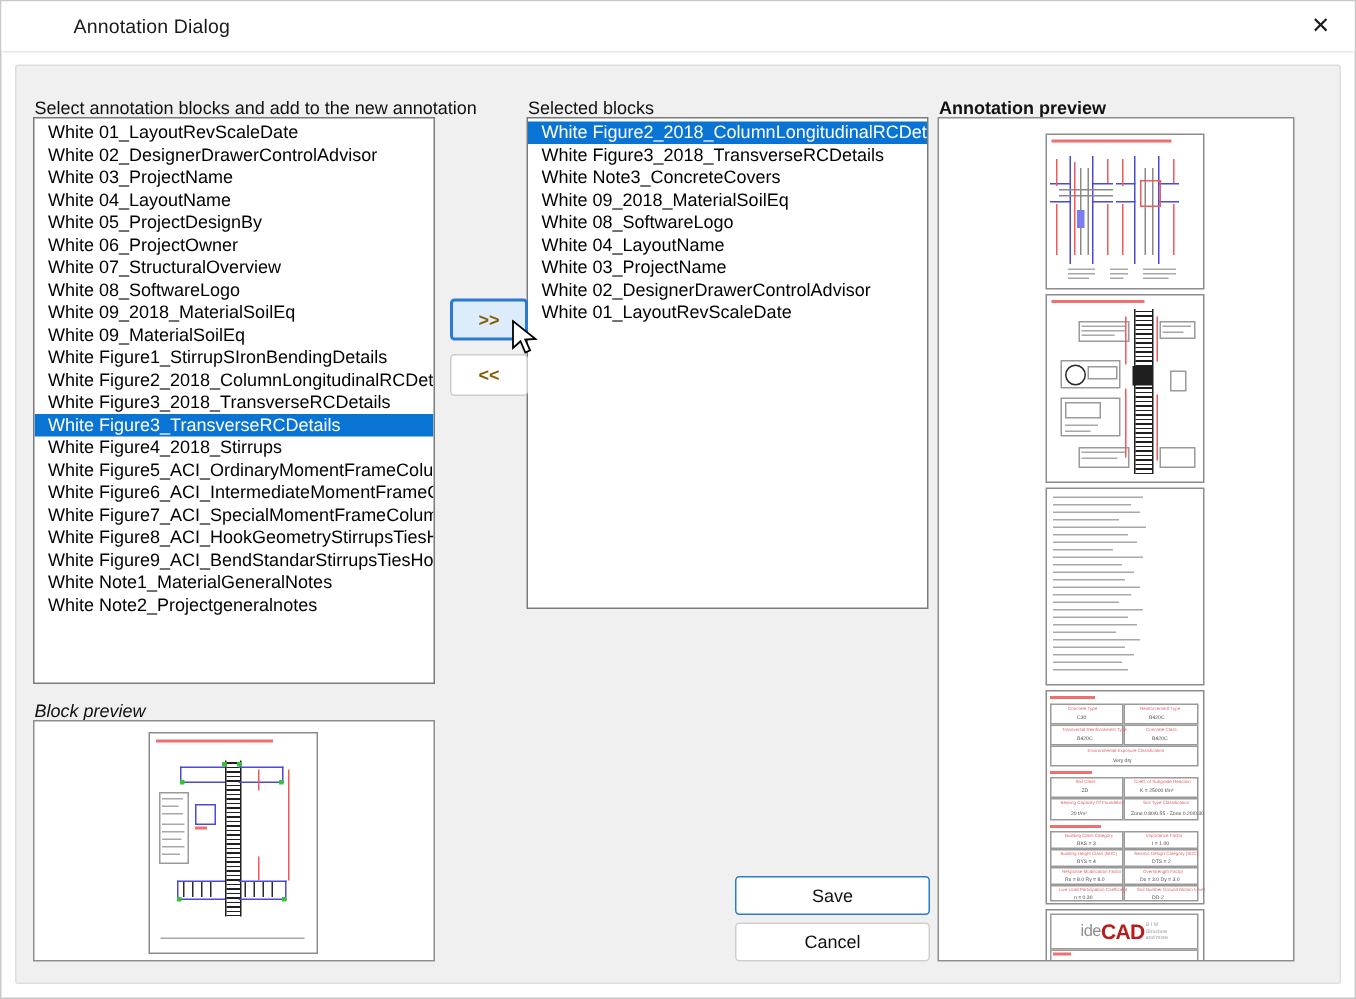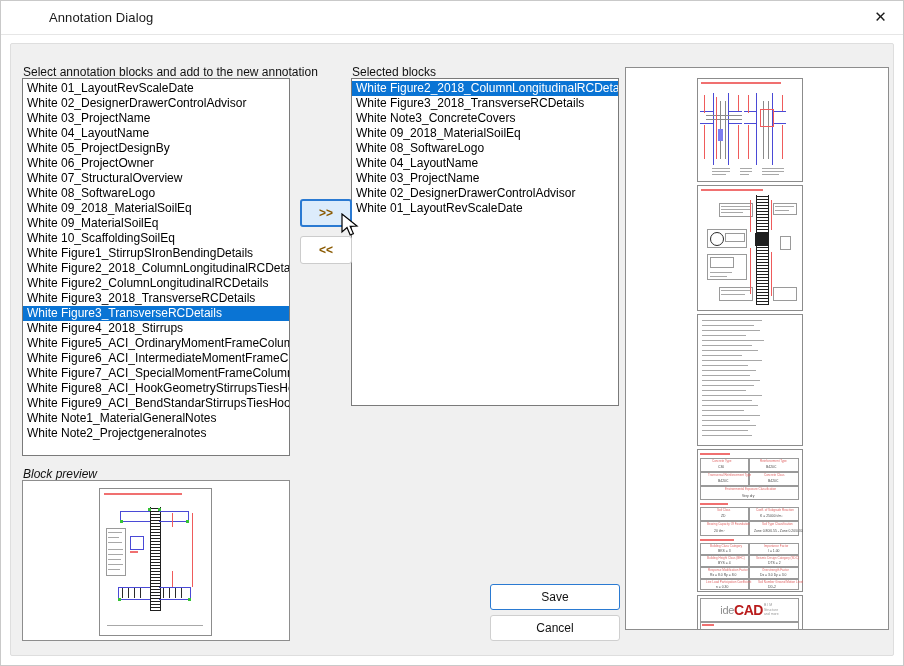--- a/index.html
+++ b/index.html
@@ -47,21 +47,21 @@
   }
   
   .listbox{
     position:absolute;background:#ffffff;
     border:1px solid #7a7a7a;
     box-sizing:border-box;overflow:hidden;
     padding:2px 0 0 0;
   }
   .listbox .row{
     height:15px;line-height:15px;
-    padding:0 0 0 4px;
+    padding:0 0 0 9px;
     font-size:12px;color:#000;
     white-space:nowrap;overflow:hidden;
     cursor:default;
   }
   .listbox .row.sel{
     background:#0a74d4;color:#ffffff;
   }
   #left-list{left:21px;top:77px;width:268px;height:378px;}
   #right-list{left:350px;top:77px;width:268px;height:328px;}
   
@@ -78,21 +78,21 @@
     background:#dcecfb;border:2px solid #2a7ad2;
   }
   #btn-remove{left:299px;top:235px;}
   
   .preview-frame{
     position:absolute;background:#ffffff;
     border:1px solid #8d8d8d;
     box-sizing:border-box;overflow:hidden;
   }
   #block-preview{left:21px;top:479px;width:268px;height:161px;}
-  #annot-preview{left:624px;top:66px;width:264px;height:563px;}
+  #annot-preview{left:624px;top:77px;width:238px;height:563px;}
   
   .action-btn{
     position:absolute;width:130px;height:26px;
     font-family:"Liberation Sans", sans-serif;
     font-size:12px;color:#111;background:#ffffff;
     border:1px solid #cfcfcf;border-radius:3px;
     cursor:default;padding:0;
   }
   #btn-save{left:489px;top:583px;border:1px solid #2a7ad2;}
   #btn-cancel{left:489px;top:614px;}
@@ -151,24 +151,22 @@
       <div class="row">White 01_LayoutRevScaleDate</div>
       <div class="row">White 02_DesignerDrawerControlAdvisor</div>
       <div class="row">White 03_ProjectName</div>
       <div class="row">White 04_LayoutName</div>
       <div class="row">White 05_ProjectDesignBy</div>
       <div class="row">White 06_ProjectOwner</div>
       <div class="row">White 07_StructuralOverview</div>
       <div class="row">White 08_SoftwareLogo</div>
       <div class="row">White 09_2018_MaterialSoilEq</div>
       <div class="row">White 09_MaterialSoilEq</div>
-      <div class="row">White 10_ScaffoldingSoilEq</div>
       <div class="row">White Figure1_StirrupSIronBendingDetails</div>
       <div class="row">White Figure2_2018_ColumnLongitudinalRCDetails</div>
-      <div class="row">White Figure2_ColumnLongitudinalRCDetails</div>
       <div class="row">White Figure3_2018_TransverseRCDetails</div>
       <div class="row sel">White Figure3_TransverseRCDetails</div>
       <div class="row">White Figure4_2018_Stirrups</div>
       <div class="row">White Figure5_ACI_OrdinaryMomentFrameColumnDetails</div>
       <div class="row">White Figure6_ACI_IntermediateMomentFrameColumnDetails</div>
       <div class="row">White Figure7_ACI_SpecialMomentFrameColumnDetails</div>
       <div class="row">White Figure8_ACI_HookGeometryStirrupsTiesHoops</div>
       <div class="row">White Figure9_ACI_BendStandarStirrupsTiesHoops</div>
       <div class="row">White Note1_MaterialGeneralNotes</div>
       <div class="row">White Note2_Projectgeneralnotes</div>

